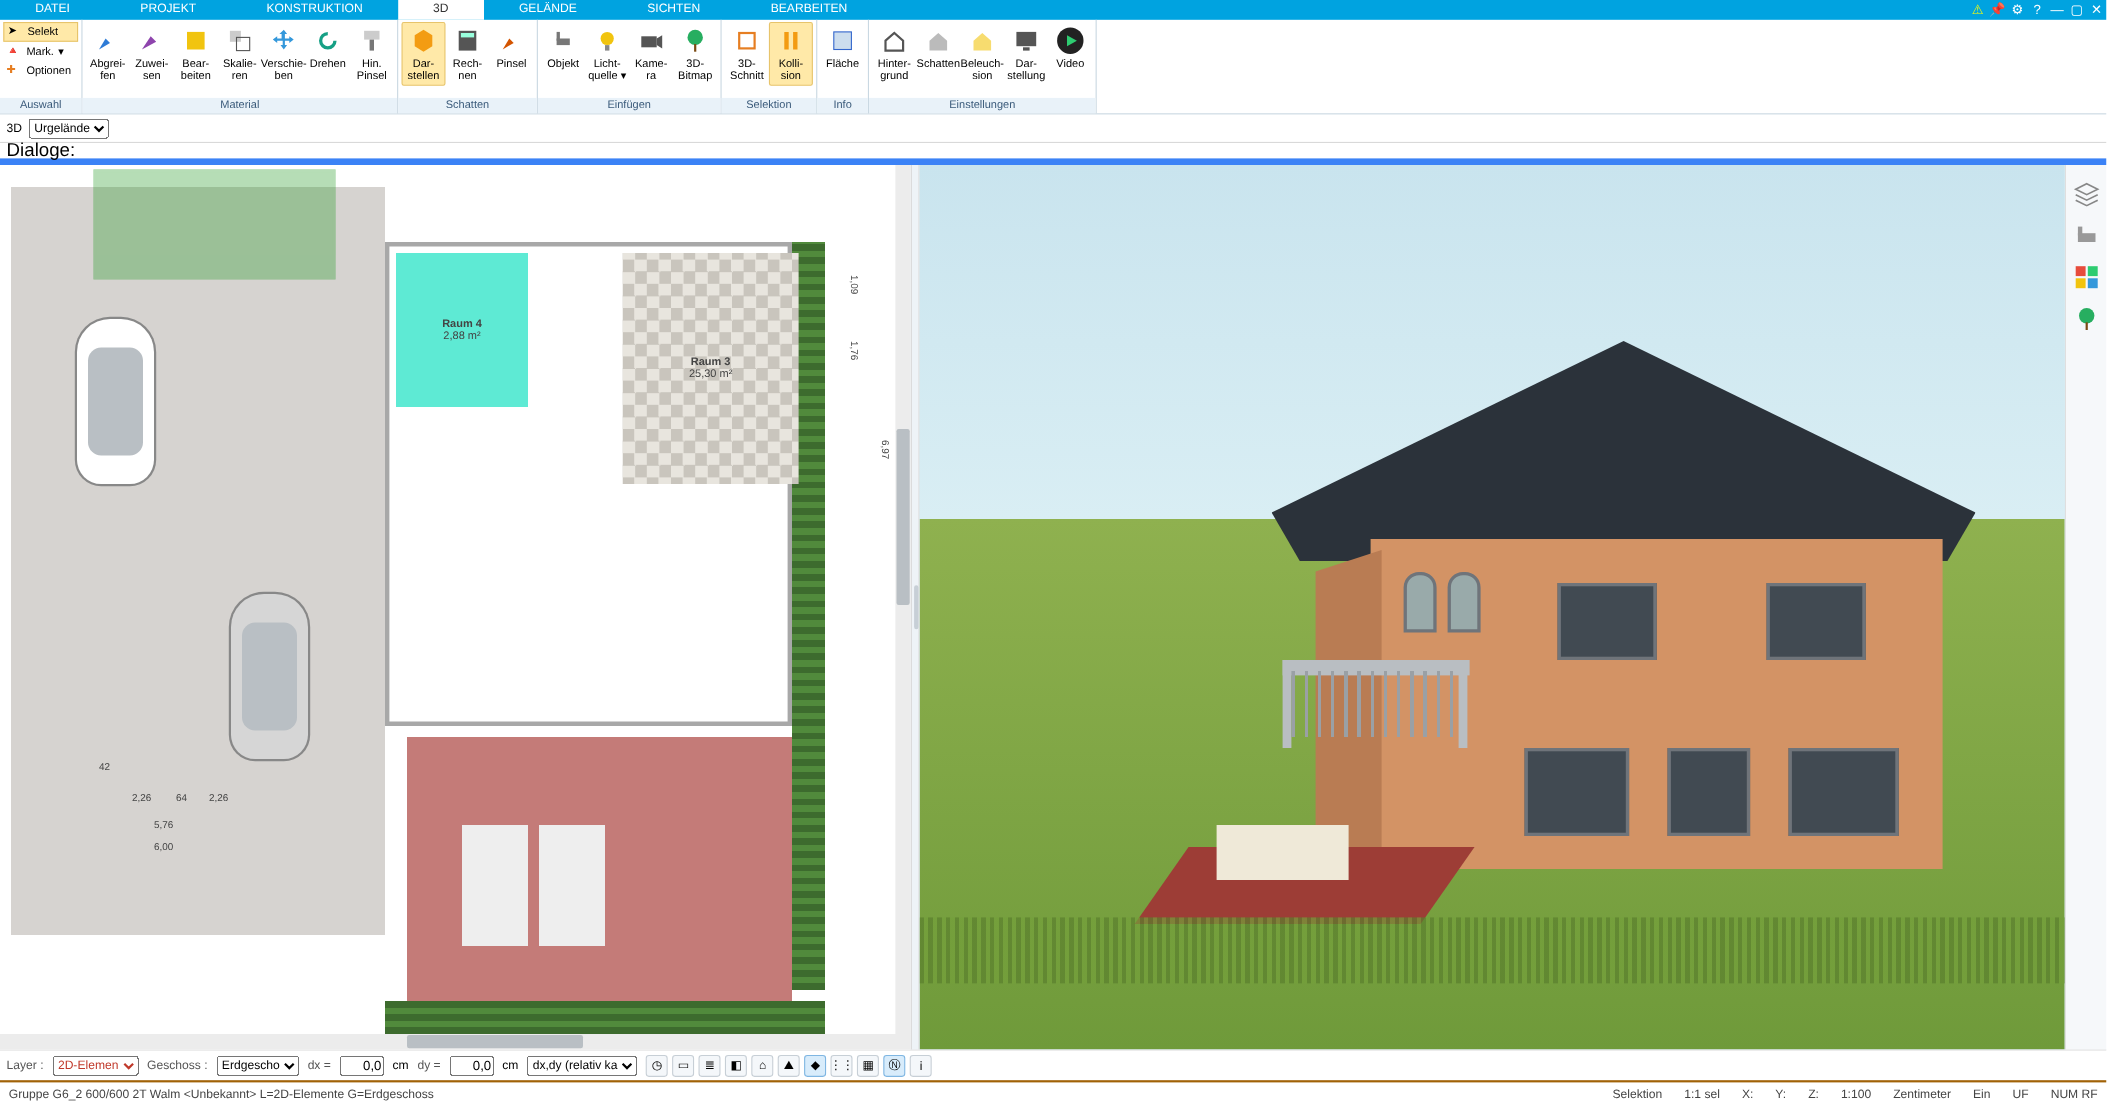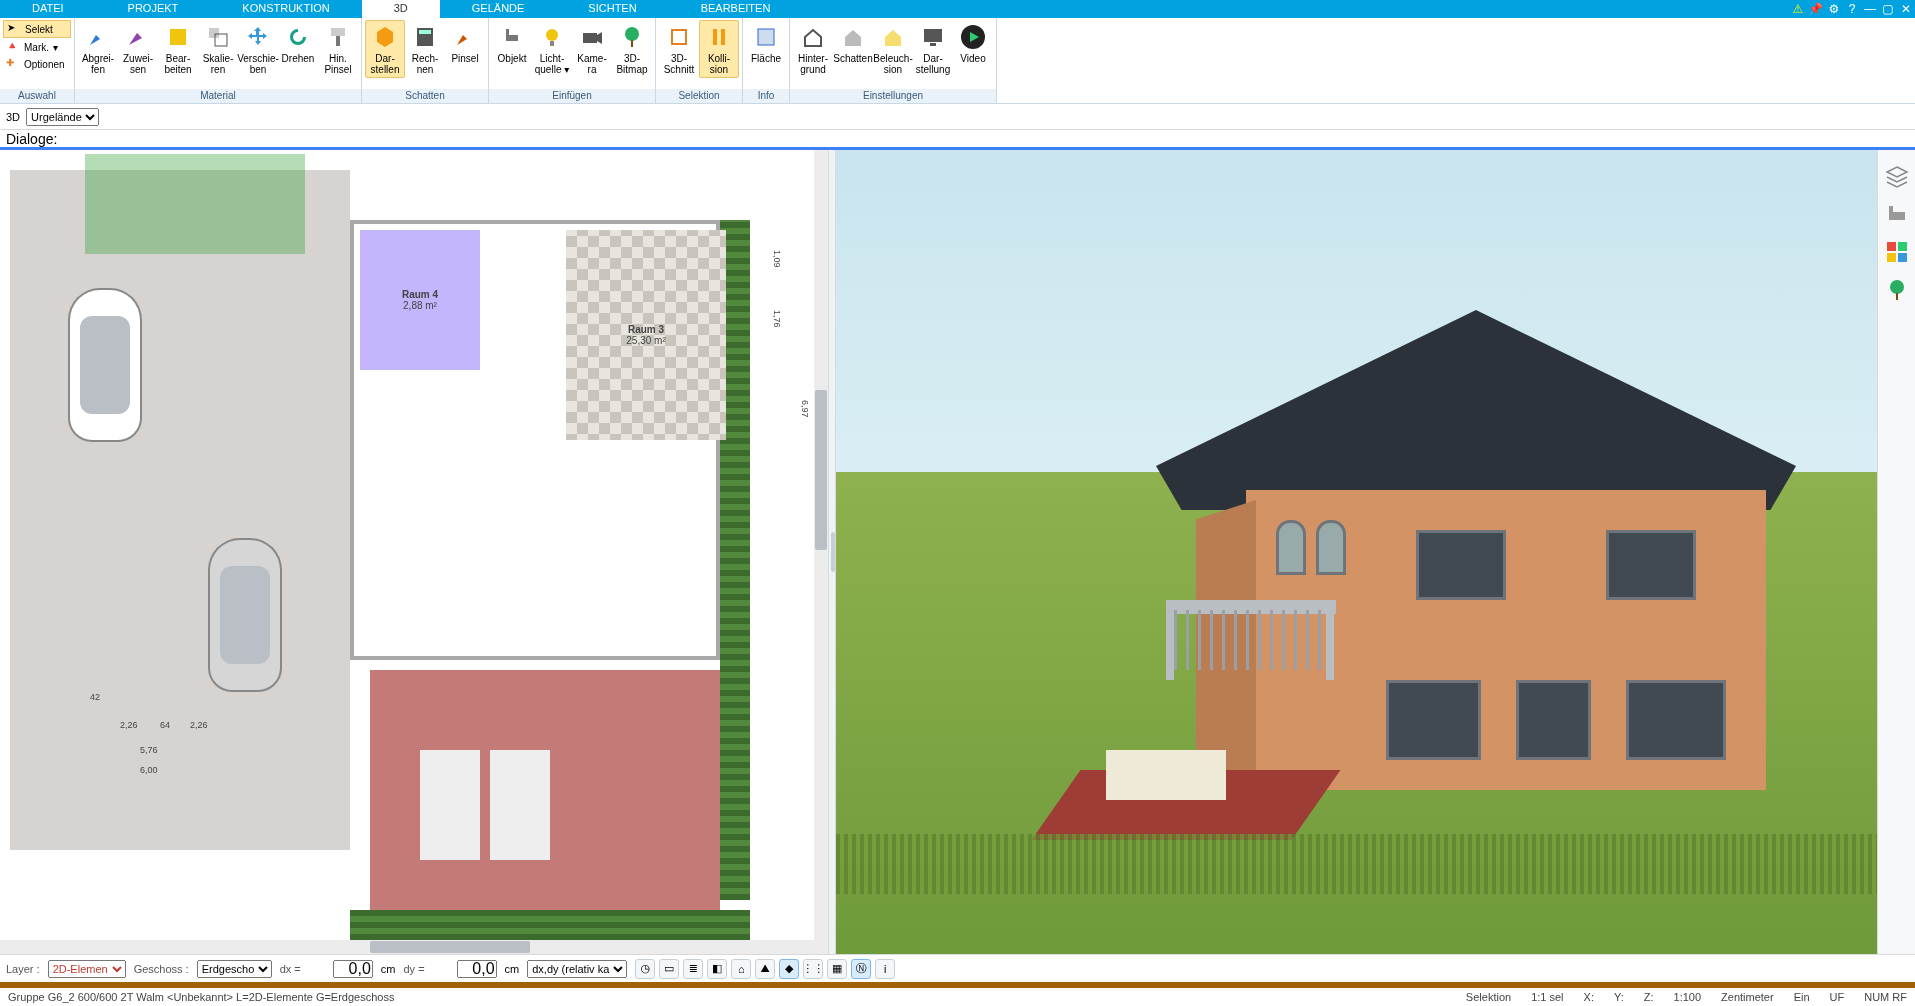--- a/index.html
+++ b/index.html
@@ -20,21 +20,21 @@
 .rbtn { display: flex; flex-direction: column; align-items: center; justify-content: flex-start; width: 40px; text-align: center; font-size: 10px; line-height: 11px; padding: 2px 1px; cursor: pointer; border: 1px solid transparent; border-radius: 2px; }
 .rbtn .ico { width: 28px; height: 28px; margin-bottom: 2px; display: flex; align-items: center; justify-content: center; }
 .rbtn.highlight { background: #ffe9a8; border-color: #e7c46b; }
 .rbtn-stack { display: flex; flex-direction: column; gap: 1px; width: 68px; }
 .rbtn-small { display: flex; align-items: center; font-size: 10px; padding: 1px 3px; cursor: pointer; gap: 4px; }
 .rbtn-small .ico { width: 14px; height: 14px; }
 
 
 .subbar { display: flex; align-items: center; height: 26px; padding: 0 6px; gap: 6px; border-bottom: 1px solid #d9d9d9; font-size: 11px; }
 .subbar select { font-size: 11px; height: 18px; }
-.dialogbar { display: flex; align-items: center; height: 20px; padding: 0 6px; font-size: 14px; border-bottom: 3px solid #3b82f6; }
+.dialogbar { display: flex; align-items: center; height: 20px; padding: 0 6px; font-size: 17px; border-bottom: 6px solid #3b82f6; }
 
 
 .main { display: flex; height: 804px; }
 .view2d { flex: 0 0 828px; position: relative; background: #fff; overflow: hidden; }
 .splitter { flex: 0 0 8px; background: #eef3f7; border-left: 1px solid #d9d9d9; border-right: 1px solid #d9d9d9; cursor: col-resize; position: relative; }
 .splitter::before { content: ""; position: absolute; left: 2px; top: 50%; width: 4px; height: 40px; background: #c7cfd6; transform: translateY(-50%); border-radius: 2px; }
 .view3d { flex: 1; position: relative; background: #cfe8ef; overflow: hidden; }
 .sidepanel { flex: 0 0 38px; background: #f6f8fa; border-left: 1px solid #d9d9d9; display: flex; flex-direction: column; align-items: center; gap: 14px; padding-top: 14px; }
 .sp-ico { width: 24px; height: 24px; }
 
@@ -57,27 +57,27 @@
 .wall { position: absolute; background: #d39365; }
 .roof { position: absolute; background: #2b323a; }
 .window { position: absolute; background: #414a52; border: 3px solid #6f747a; }
 .balcony { position: absolute; background: #b9bec2; }
 .patio { position: absolute; background: #9d3d36; }
 .grass { position: absolute; left: 0; right: 0; bottom: 60px; height: 60px; background: repeating-linear-gradient(90deg,#5a7f2d 0 4px,#739f3a 4px 8px); opacity: .7; }
 
 
 .bottombar { display: flex; align-items: center; height: 28px; padding: 0 6px; gap: 8px; border-top: 1px solid #d9d9d9; font-size: 11px; }
 .bottombar label { color: #555; }
-.bottombar input[type=text] { width: 40px; font-size: 16px; height: 18px; text-align: right; margin-left: 24px; }
+.bottombar input[type=text] { width: 40px; font-size: 12px; height: 18px; text-align: right; }
 .bottombar select { font-size: 11px; height: 18px; }
 .bb-buttons { display: flex; gap: 4px; }
 .bb-btn { width: 20px; height: 20px; border: 1px solid #c7cfd6; border-radius: 3px; display: flex; align-items: center; justify-content: center; background: #f4f7fa; }
 .bb-btn.active { background: #d8ecfb; border-color: #7fb6e2; }
 
-.statusbar { display: flex; align-items: center; height: 24px; padding: 0 8px; font-size: 11px; color: #444; border-top: 6px solid #a16207; gap: 20px; }
+.statusbar { display: flex; align-items: center; height: 24px; padding: 0 8px; font-size: 11px; color: #444; border-top: 2px solid #a16207; gap: 20px; }
 .statusbar .spacer { flex: 1; }
 
 .red-text { color: #c0392b; }
 .hscroll { position: absolute; left: 0; right: 0; bottom: 0; height: 14px; background: #ececec; }
 .hscroll .thumb { position: absolute; top: 1px; height: 12px; background: #b9bfc4; border-radius: 2px; }
 .vscroll { position: absolute; top: 0; bottom: 14px; right: 0; width: 14px; background: #ececec; }
 .vscroll .thumb { position: absolute; left: 1px; width: 12px; background: #b9bfc4; border-radius: 2px; }
 </style>
 </head>
 <body>
@@ -370,21 +370,21 @@
   <div class="view2d">
     <div class="plan-outer">
       <div class="driveway"></div>
       <div class="garden"></div>
       <div class="car" style="left:70px;top:140px"></div>
       <div class="car" style="left:210px;top:390px;background:#d6d6d6"></div>
       <div class="hedge" style="left:720px;top:70px;height:680px"></div>
       <div class="hedge" style="left:350px;top:760px;height:30px;width:400px"></div>
 
       <div class="house">
-        <div class="room" style="left:10px;top:10px;width:120px;height:140px;background:#c4b5fd">
+        <div class="room" style="left:10px;top:10px;width:120px;height:140px;background:#5eead4">
           <span class="room-label">Raum 4</span>
           <span>2,88 m²</span>
         </div>
         <div class="room" style="left:10px;top:60px;width:180px;height:160px;background:#e8d3a6;z-index:-1">
           <span class="room-label">Raum 1</span>
           <span>20,11 m²</span>
         </div>
         <div class="room" style="left:216px;top:10px;width:160px;height:210px;background:repeating-conic-gradient(#e8e5de 0 25%,#c9c5bd 0 50%) 0/22px 22px">
           <span class="room-label">Raum 3</span>
           <span>25,30 m²</span>

